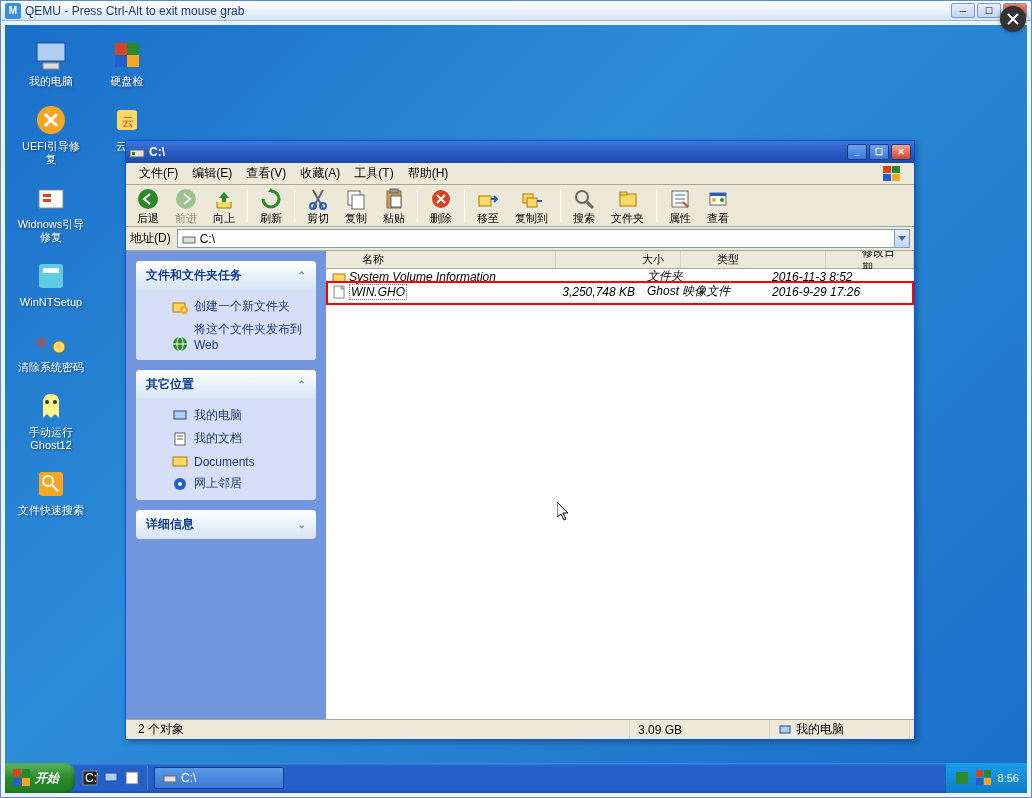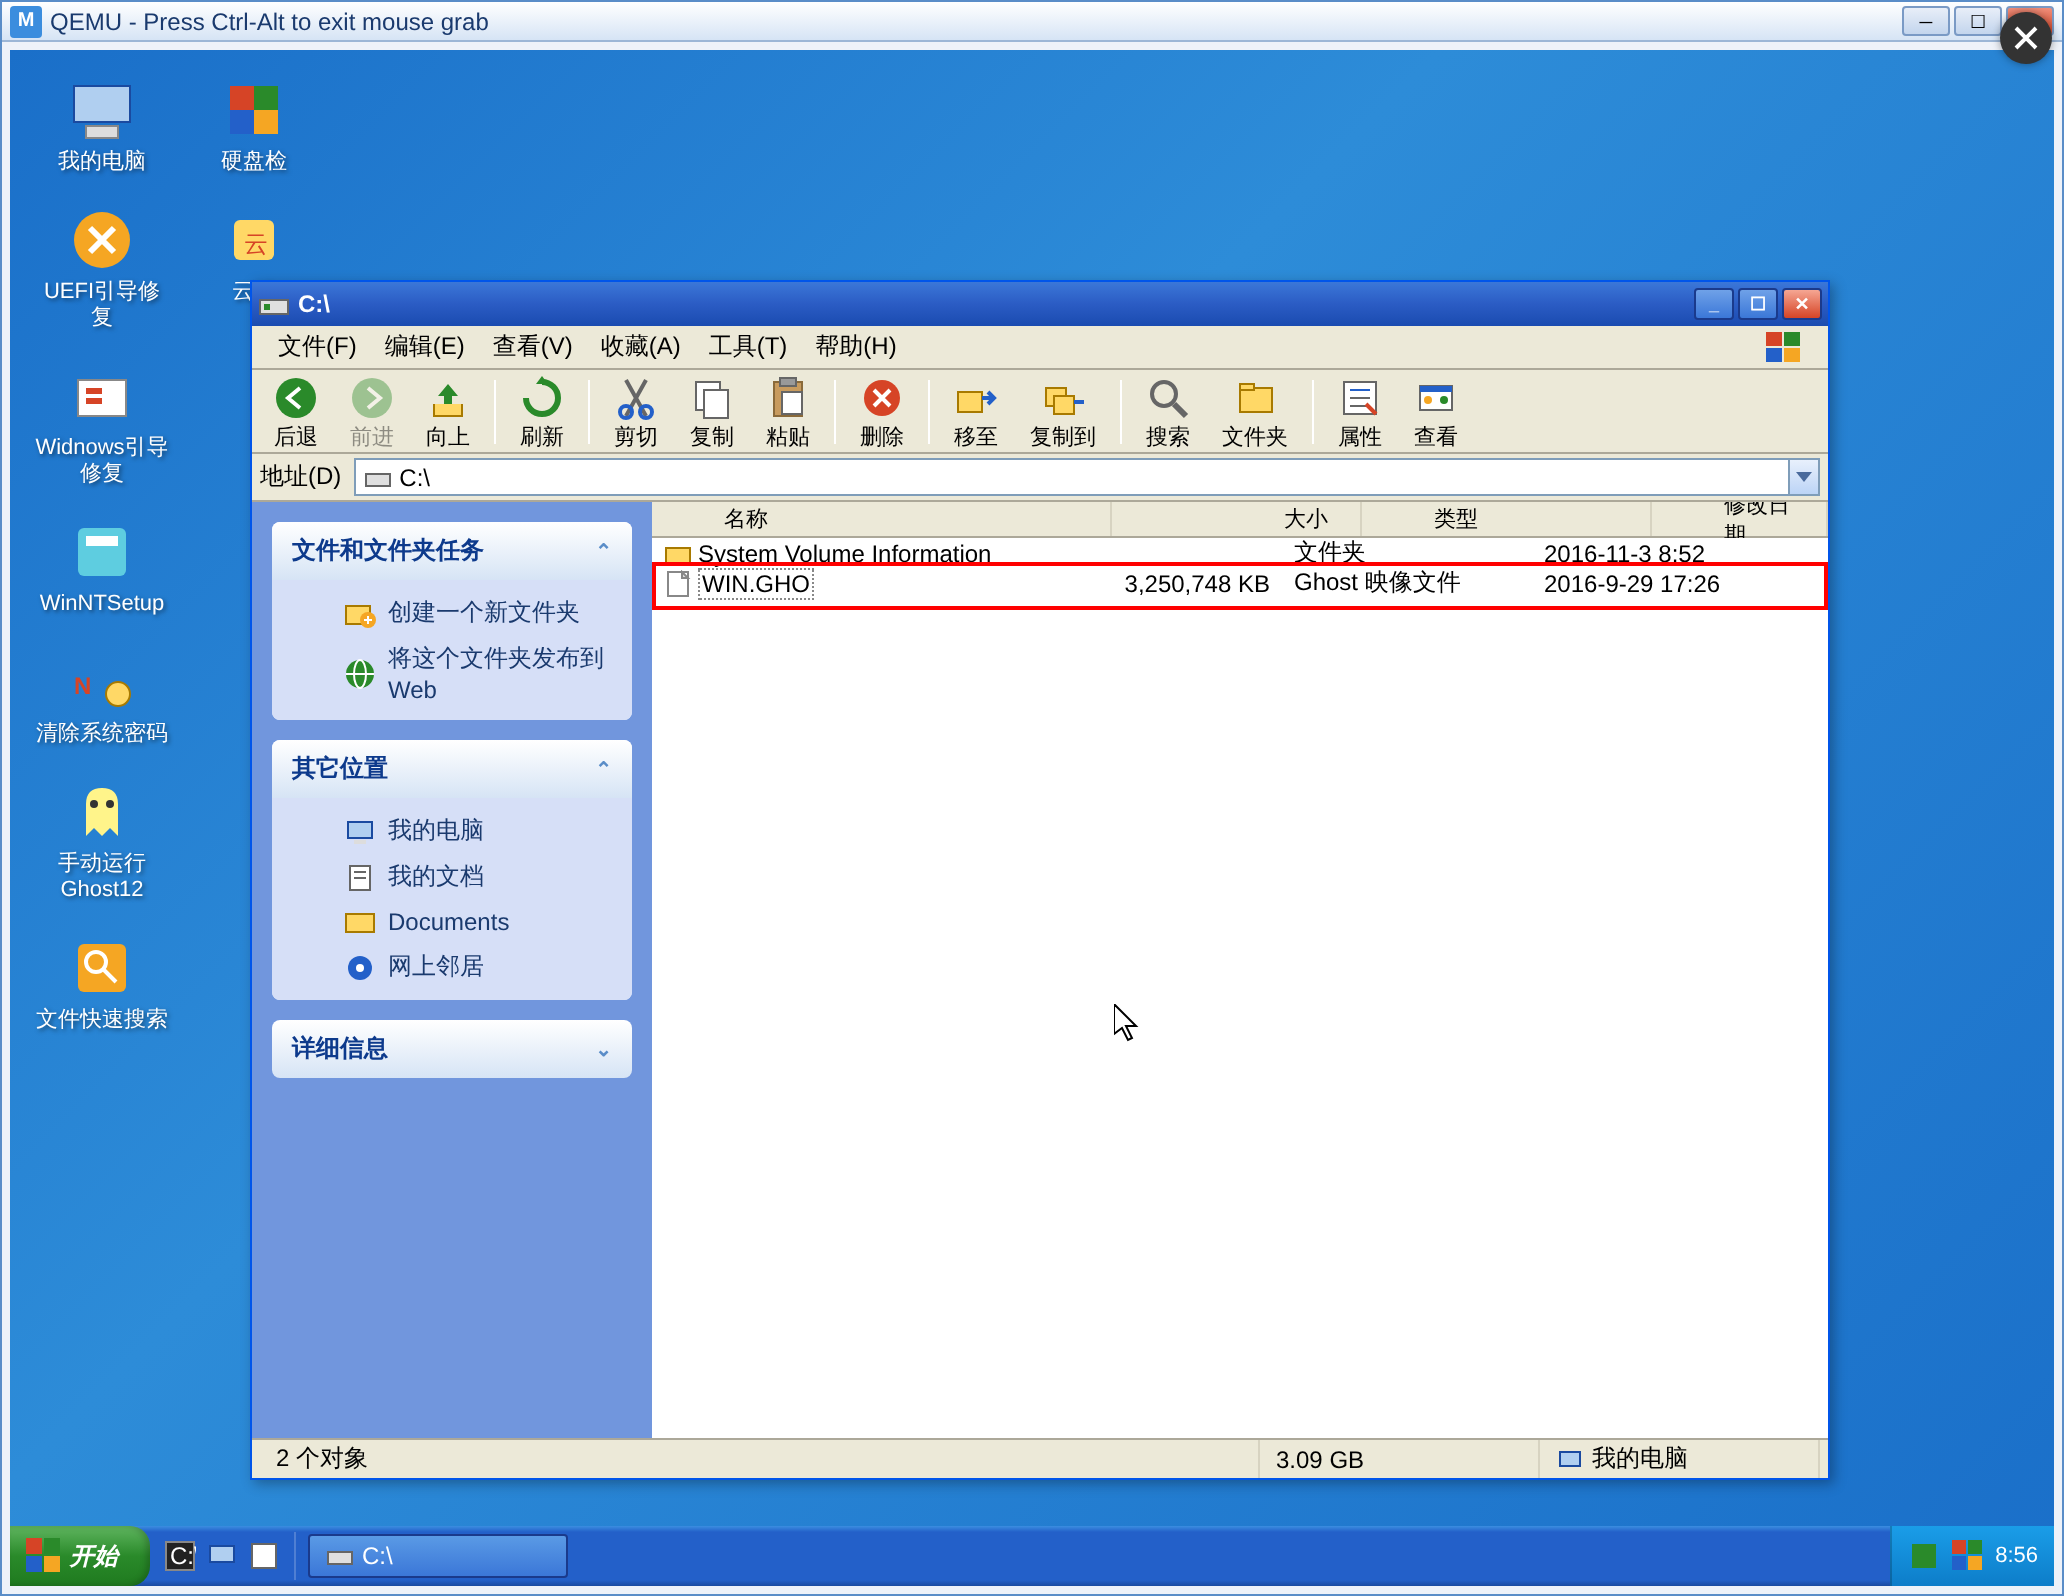--- a/index.html
+++ b/index.html
@@ -50,30 +50,30 @@
 .addressbar .ainput .aicon { width:14px; height:14px; margin-right:4px; display:inline-block; }
 .addressbar .adrop { width:15px; height:19px; background:linear-gradient(#e8f0fc,#bcd4f6); border:1px solid #7f9db9; border-left:none; display:flex; align-items:center; justify-content:center; }
 
 .exp-body { flex:1; display:flex; background:#fff; overflow:hidden; }
 
 .sidebar { width:200px; background:#7196dd; padding:10px; overflow-y:auto; display:flex; flex-direction:column; gap:10px; }
 .sidepanel { background:linear-gradient(#fff,#e8f0fc); border-radius:4px; overflow:hidden; }
 .sidepanel .sp-head { background:linear-gradient(#fff,#d6e4f5); padding:6px 10px; font-weight:bold; color:#0d3a8c; display:flex; justify-content:space-between; align-items:center; cursor:pointer; }
 .sidepanel .sp-head .chev { font-size:10px; color:#5a8dc8; }
 .sidepanel .sp-body { background:#d6dff7; padding:8px 10px; display:flex; flex-direction:column; gap:6px; }
-.sidepanel .sp-item { display:flex; align-items:center; gap:6px; color:#1a3a6e; cursor:pointer;padding-left:26px; }
+.sidepanel .sp-item { display:flex; align-items:flex-end; gap:6px; color:#1a3a6e; cursor:pointer;padding-left:26px; }
 .sidepanel .sp-item .spic { width:16px; height:16px; display:inline-flex; align-items:center; justify-content:center; }
 
 .file-area { flex:1; display:flex; flex-direction:column; position:relative; }
 .col-headers { height:18px; background:#ece9d8; border-bottom:1px solid #aca899; display:flex; }
 .col-headers .ch { border-right:1px solid #d7d3c1; padding:2px 16px; font-size:11px; display:flex; align-items:center;margin-left:20px; }
 .ch.name { width:210px; } .ch.size { width:105px; justify-content:flex-end; } .ch.type { width:125px; } .ch.date { flex:1; }
 
 .file-list { flex:1; background:#fff; position:relative; }
-.file-row { display:flex; height:15px; align-items:center; font-size:11px; }
+.file-row { display:flex; height:15px; align-items:center; font-size:11px;font-style:italic; }
 .file-row .fc { padding:0 6px; overflow:hidden; white-space:nowrap; }
 .fc.name { width:210px; display:flex; align-items:center; gap:3px; } .fc.size { width:105px; text-align:right; } .fc.type { width:125px; } .fc.date { flex:1; }
 .file-row.selected .fc.name .fn { border:1px dotted #888; padding:0 1px; }
 .fic { width:14px; height:14px; display:inline-flex; align-items:center; justify-content:center; flex-shrink:0; }
 
 .highlight-box { position:absolute; left:0; top:12px; right:0; height:24px; border:2px solid #ff0000; pointer-events:none; }
 
 .statusbar { height:20px; background:#ece9d8; border-top:1px solid #aca899; display:flex; align-items:center; padding:0 4px; font-size:11px; }
 .statusbar .sseg { padding:0 8px; border-right:1px solid #d7d3c1; height:100%; display:flex; align-items:center; }
 .statusbar .sseg:first-child { flex:1; border-left:none; }

